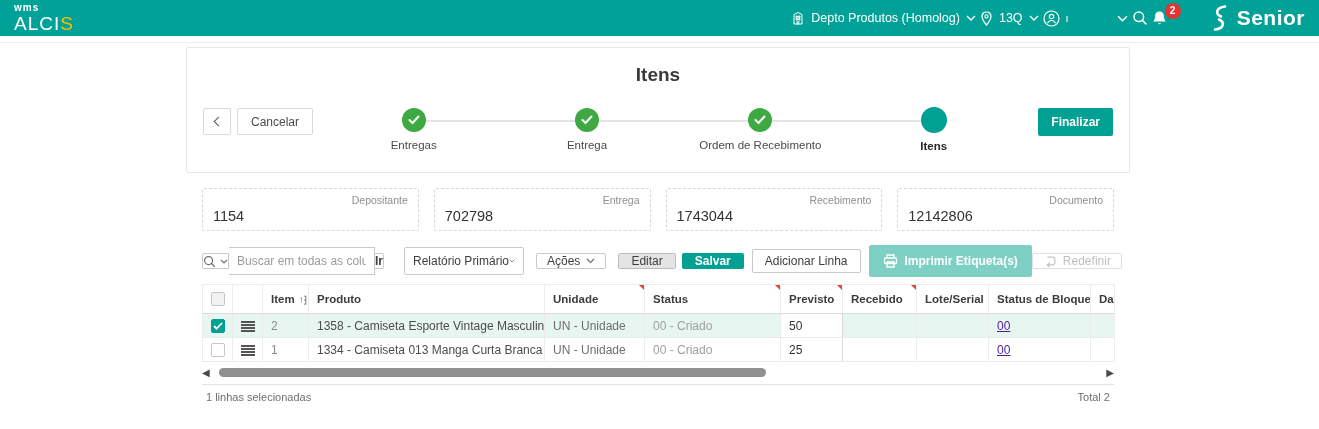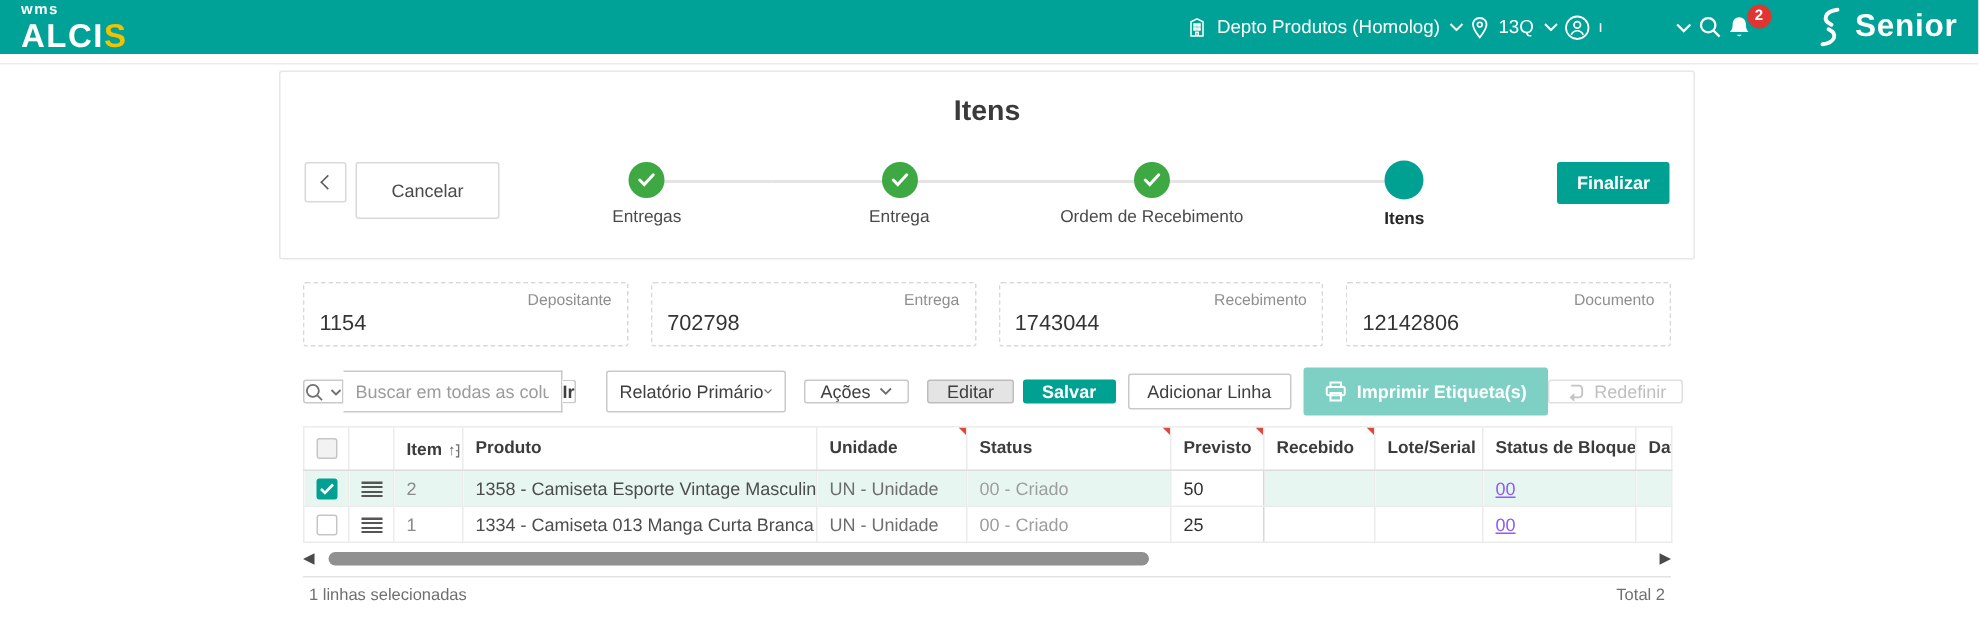--- a/index.html
+++ b/index.html
@@ -9,21 +9,21 @@
     background:#ffffff; color:#3e3e3e; overflow:hidden; position:relative;
   }
 
   
   .topbar {
     height:36px; background:#00A297; display:flex; align-items:center;
     padding:0 14px; color:#fff;
   }
   .logo { line-height:1; cursor:pointer; }
   .logo .wms { display:block; font-size:10px; font-weight:bold; letter-spacing:1px; margin-bottom:1px; }
-  .logo .alcis { font-size:22px; font-weight:bold; letter-spacing:1px; }
+  .logo .alcis { font-size:19px; font-weight:normal; letter-spacing:1px; }
   .logo .alcis .accent { color:#F2C200; }
 
   .top-right { margin-left:auto; display:flex; align-items:center; gap:4px; }
   .top-item { display:flex; align-items:center; gap:6px; font-size:12.5px; cursor:pointer; white-space:nowrap; }
   .top-item svg { display:block; }
   .chev { opacity:.95; }
   .top-gap { width:40px; }
   .icon-btn { display:flex; align-items:center; cursor:pointer; position:relative; }
   .badge {
     position:absolute; top:-7px; right:-14px; background:#E23430; color:#fff;
@@ -44,21 +44,21 @@
   }
   .page-title { text-align:center; font-size:19px; font-weight:600; color:#3a3a3a; margin:4px 0 22px; }
 
   .stepper-row { display:flex; align-items:flex-start; }
   .btn { font-family:inherit; font-size:12px; border-radius:2px; cursor:pointer; }
   .btn-back {
     width:28px; height:27px; background:#fff; border:1px solid #d9d9d9;
     display:flex; align-items:center; justify-content:center; margin-right:6px;
   }
   .chevron-left { width:7px; height:7px; border-left:1.6px solid #5a5a5a; border-bottom:1.6px solid #5a5a5a; transform:rotate(45deg); margin-left:3px; }
-  .btn-cancel { height:38px; padding:0 23px; background:#fff; border:1px solid #d9d9d9; color:#4a4a4a; }
+  .btn-cancel { height:27px; padding:0 13px; background:#fff; border:1px solid #d9d9d9; color:#4a4a4a; }
 
   .steps { flex:1; display:flex; margin:0 18px 0 14px; }
   .step { flex:1; position:relative; text-align:center; }
   .step::before, .step::after { content:''; position:absolute; top:12px; height:2px; background:#e4e4e4; width:50%; }
   .step::before { left:0; } .step::after { right:0; }
   .step:first-child::before, .step:last-child::after { display:none; }
   .step .dot {
     position:relative; z-index:2; width:24px; height:24px; border-radius:50%;
     margin:0 auto; display:flex; align-items:center; justify-content:center;
   }
@@ -109,21 +109,21 @@
   .checkbox.checked { background:#00A192; border-color:#00A192; }
   .rowmenu { display:inline-block; width:14px; height:11px; cursor:pointer; vertical-align:middle;
     background:linear-gradient(#555 0 1.5px, transparent 1.5px 3px, #555 3px 4.5px, transparent 4.5px 6px, #555 6px 7.5px, transparent 7.5px 9px, #555 9px 10.5px, transparent 10.5px); }
   .sort { font-size:10px; color:#6d6d6d; font-weight:normal; margin-left:4px; }
   tr.selected td { background:#E8F6F1; }
   td.item { color:#8a8a8a; }
   td.prod { color:#4c4c4c; }
   td.unid { color:#6e6e6e; }
   td.stat { color:#9e9e9e; }
   td.prev { color:#323232; background:#fff !important; border-left:1px solid #d8d8d8; border-right:1px solid #d8d8d8; }
-  td.bloq { color:#8b5cf6;text-decoration:underline; }
+  td.bloq { color:#4c1d95;text-decoration:underline; }
 
   
   .hscroll { display:flex; align-items:center; height:15px; margin-top:3px; }
   .scroll-arrow { font-size:10px; color:#4a4a4a; line-height:1; cursor:pointer; }
   .scroll-thumb { width:547px; height:9px; background:#909090; border-radius:5px; margin-left:9px; cursor:grab; }
   .scroll-arrow.right { margin-left:auto; }
   .grid-footer { border-top:1px solid #e3e3e3; margin-top:4px; display:flex; justify-content:space-between; padding:6px 4px 7px; font-size:11px; color:#6f6f6f; }
 </style>
 </head>
 <body>

